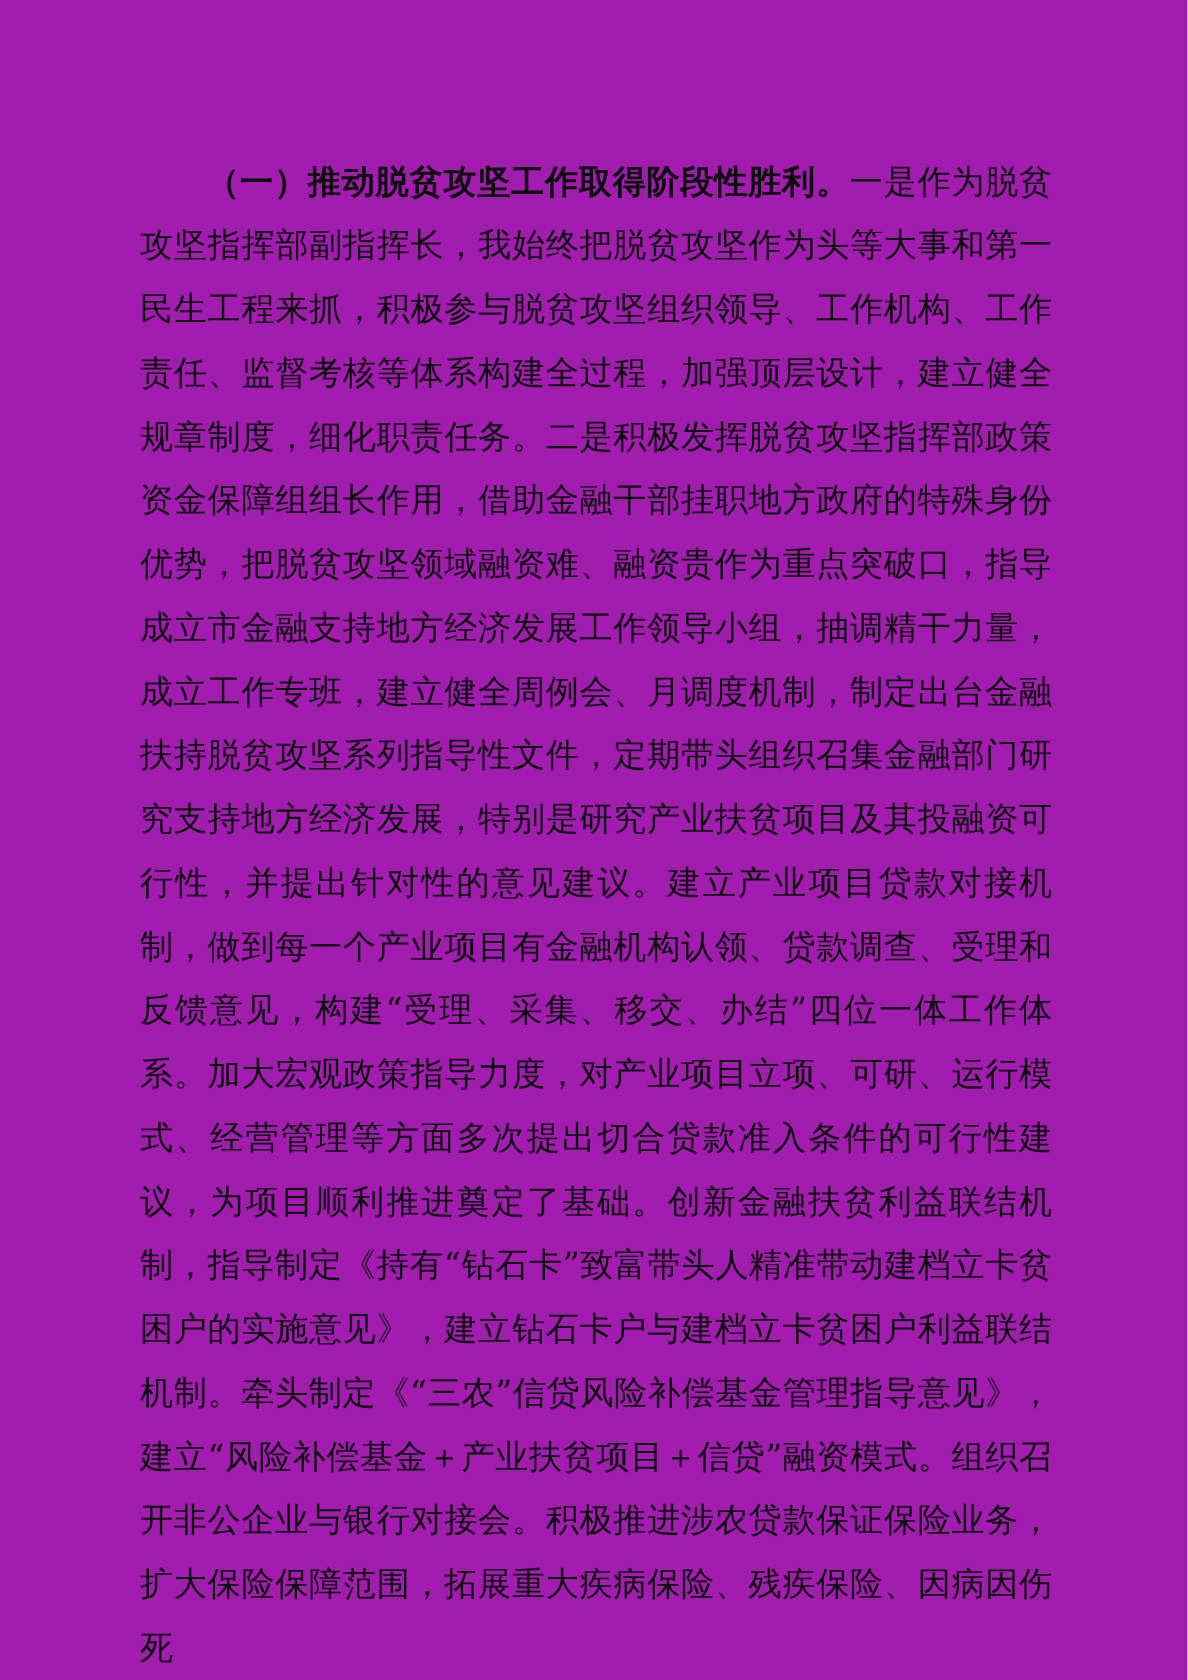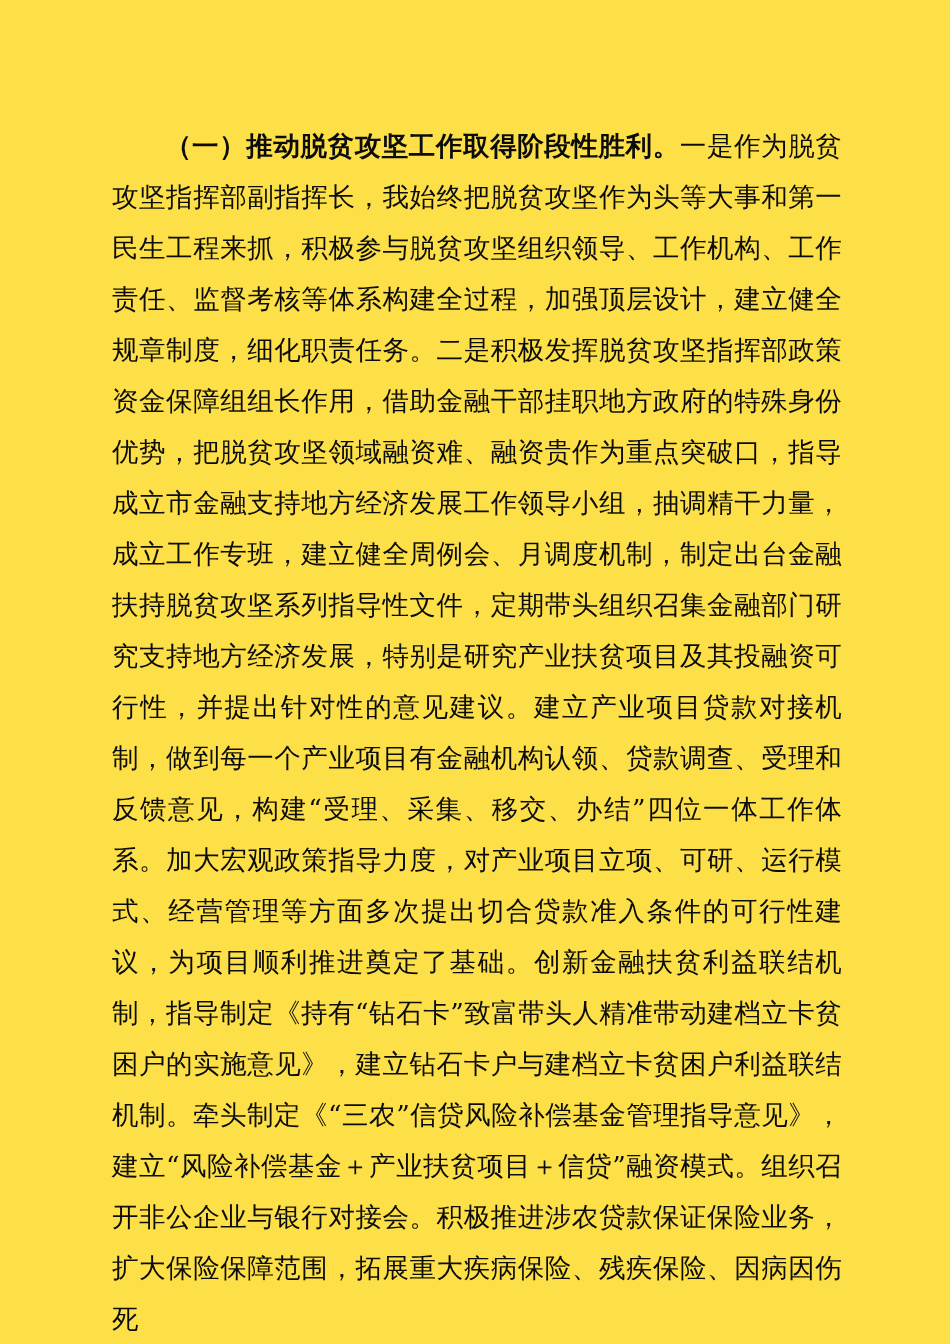--- a/index.html
+++ b/index.html
@@ -11,21 +11,21 @@
     width: 950px;
     height: 1344px;
     font-family: "DejaVu Serif", serif;
     color: #000000;
     overflow: hidden;
   }
   .page {
     position: relative;
     width: 950px;
     height: 1344px;
-    background: #fde047;
+    background: #a21caf;
     box-sizing: border-box;
     padding: 120px 108px 60px 112px;
   }
   .doc-body {
     font-size: 26.5px;
     line-height: 51px;
     text-align: justify;
     text-justify: inter-ideograph;
     letter-spacing: 0.2px;
     color: #0c0c0c;

